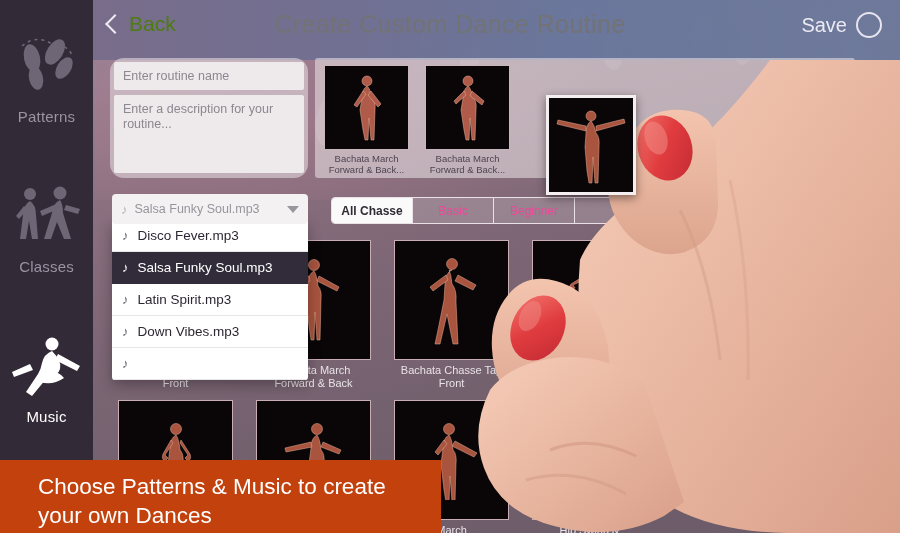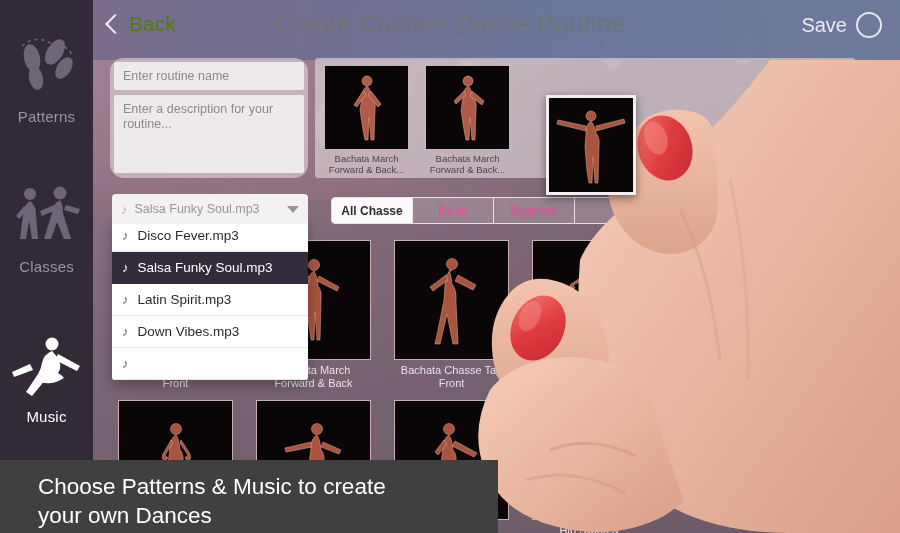--- a/index.html
+++ b/index.html
@@ -102,21 +102,21 @@
   .g-cap{margin-top:4px;font-size:11px;color:#e9e2e7;line-height:13px;}
 
   
   .catlist{position:absolute;right:16px;top:246px;width:110px;text-align:right;z-index:5;}
   .cat{color:#f0ecf1;font-size:13.5px;margin-bottom:24px;}
 
   
   .hand{position:absolute;z-index:35;pointer-events:none;}
 
   
-  .banner{position:absolute;left:0;bottom:0;width:498px;height:73px;background:#404040;z-index:45;}
+  .banner{position:absolute;left:0;bottom:0;width:441px;height:73px;background:#c2410c;z-index:45;}
   .banner-txt{position:absolute;left:38px;top:12px;width:400px;color:#ffffff;
     font-size:22.5px;line-height:29px;}
 </style>
 </head>
 <body>
 
 <div id="app">
 
   <div class="bg-main"></div>
   <div class="bg-rose"></div>

